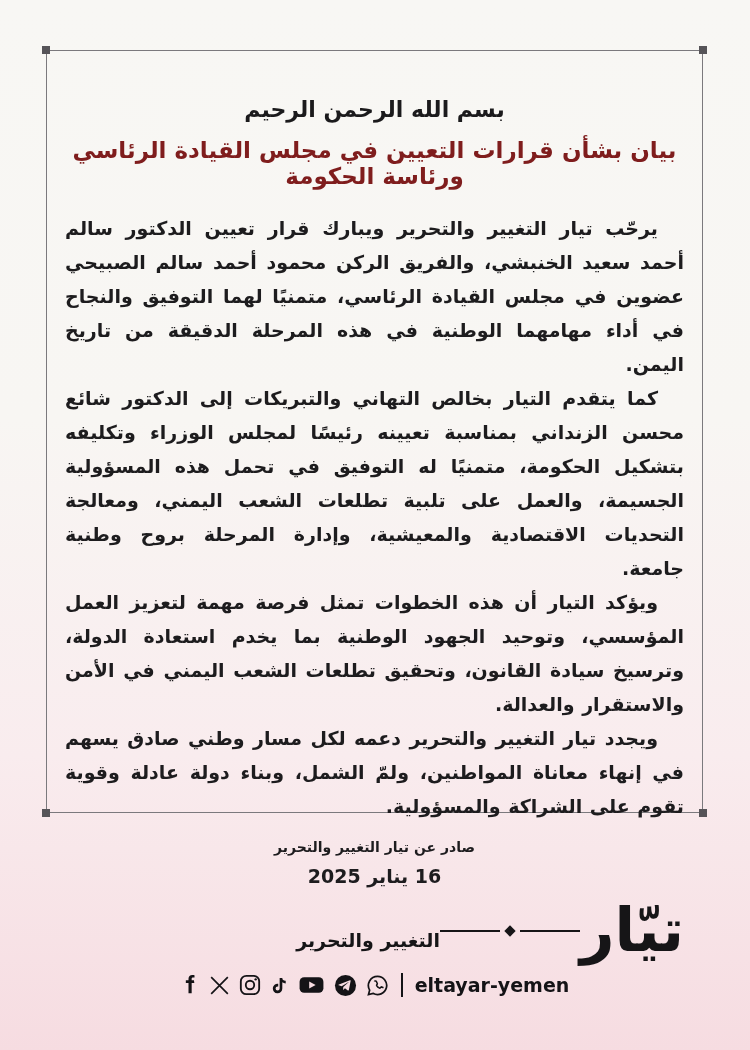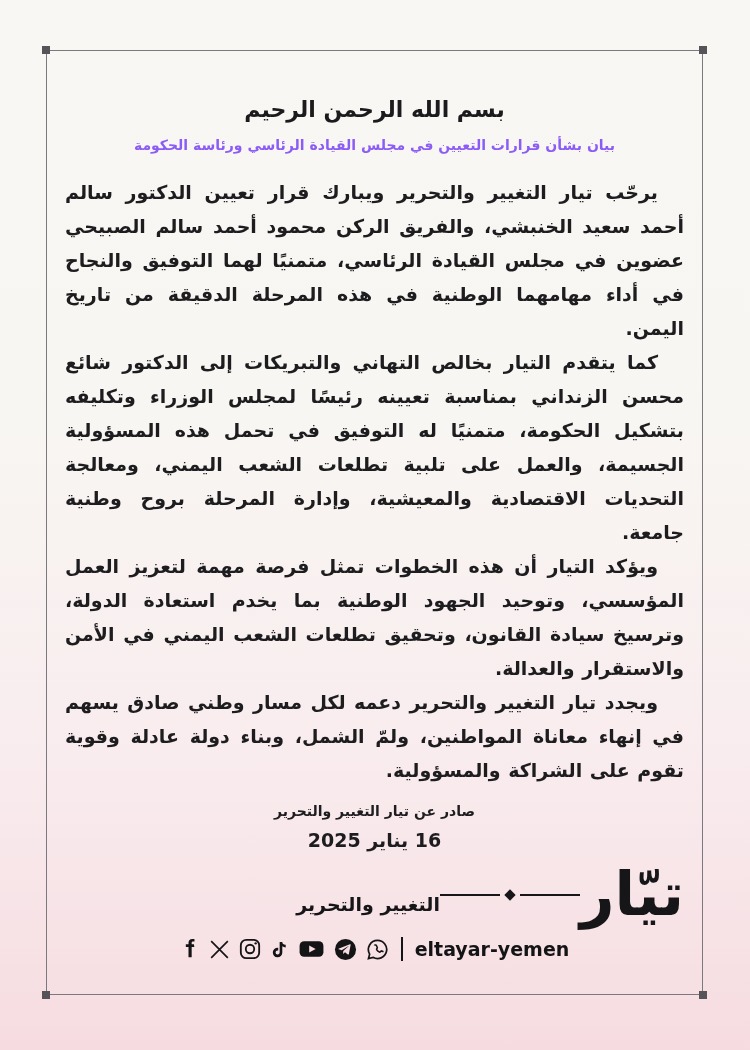--- a/index.html
+++ b/index.html
@@ -7,21 +7,21 @@
   body {
     position: relative;
     font-family: "DejaVu Sans", sans-serif;
     background: linear-gradient(180deg, #f8f7f4 0%, #f8f6f3 40%, #f9ecee 72%, #f6dce1 100%);
     overflow: hidden;
     color: #1d1c1e;
   }
   .frame {
     position: absolute;
     left: 46px; top: 50px;
-    width: 657px; height: 945px;
+    width: 657px; height: 763px;
     border: 1.5px solid #7b797d;
   }
   .corner {
     position: absolute;
     width: 8px; height: 8px;
     background: #565458;
   }
   .corner.tl { left: -5px; top: -5px; }
   .corner.tr { right: -5px; top: -5px; }
   .corner.bl { left: -5px; bottom: -5px; }
@@ -35,23 +35,23 @@
     direction: rtl;
     text-align: center;
   }
   .bismillah {
     font-size: 22px;
     font-weight: 600;
     color: #1b1a1c;
   }
   .statement-title {
     margin-top: 15px;
-    font-size: 14px;
-    font-weight: 700;
-    color: #8b5cf6;
+    font-size: 23px;
+    font-weight: 700;
+    color: #7f1d1d;
   }
   .body-text {
     margin-top: 22px;
     text-align: justify;
   }
   .body-text p {
     font-size: 19px;
     font-weight: 700;
     line-height: 34px;
     text-indent: 26px;

